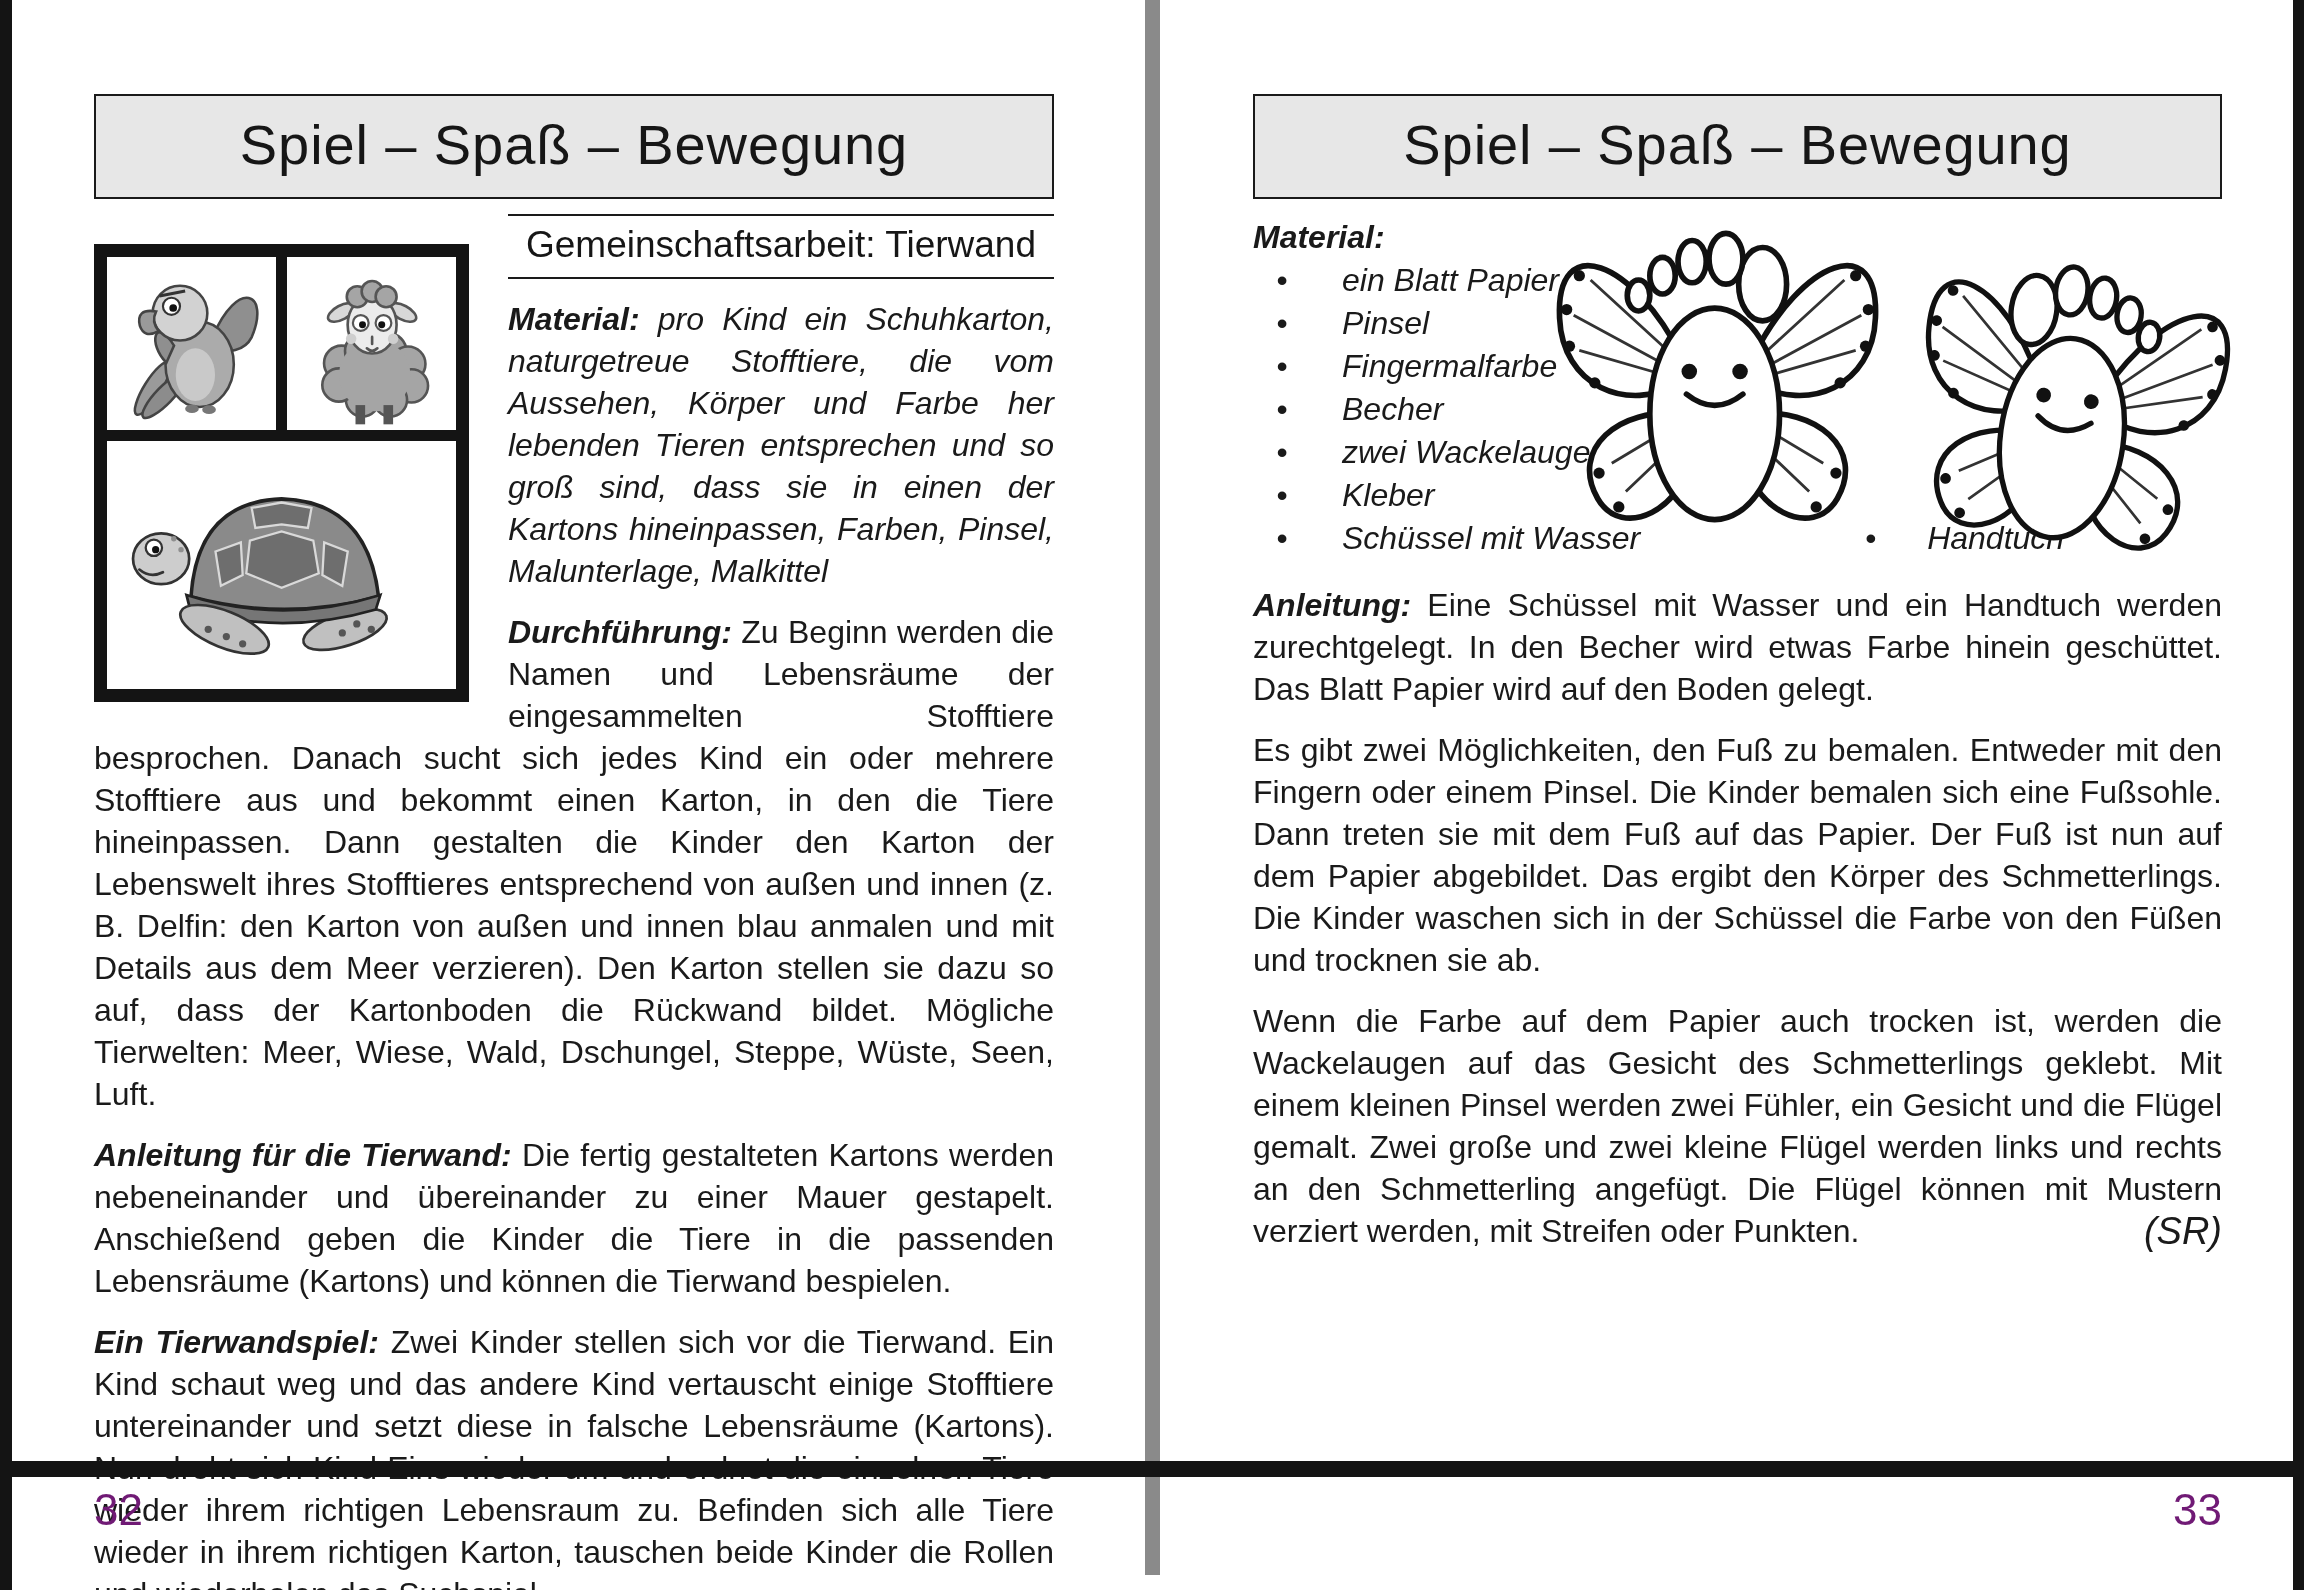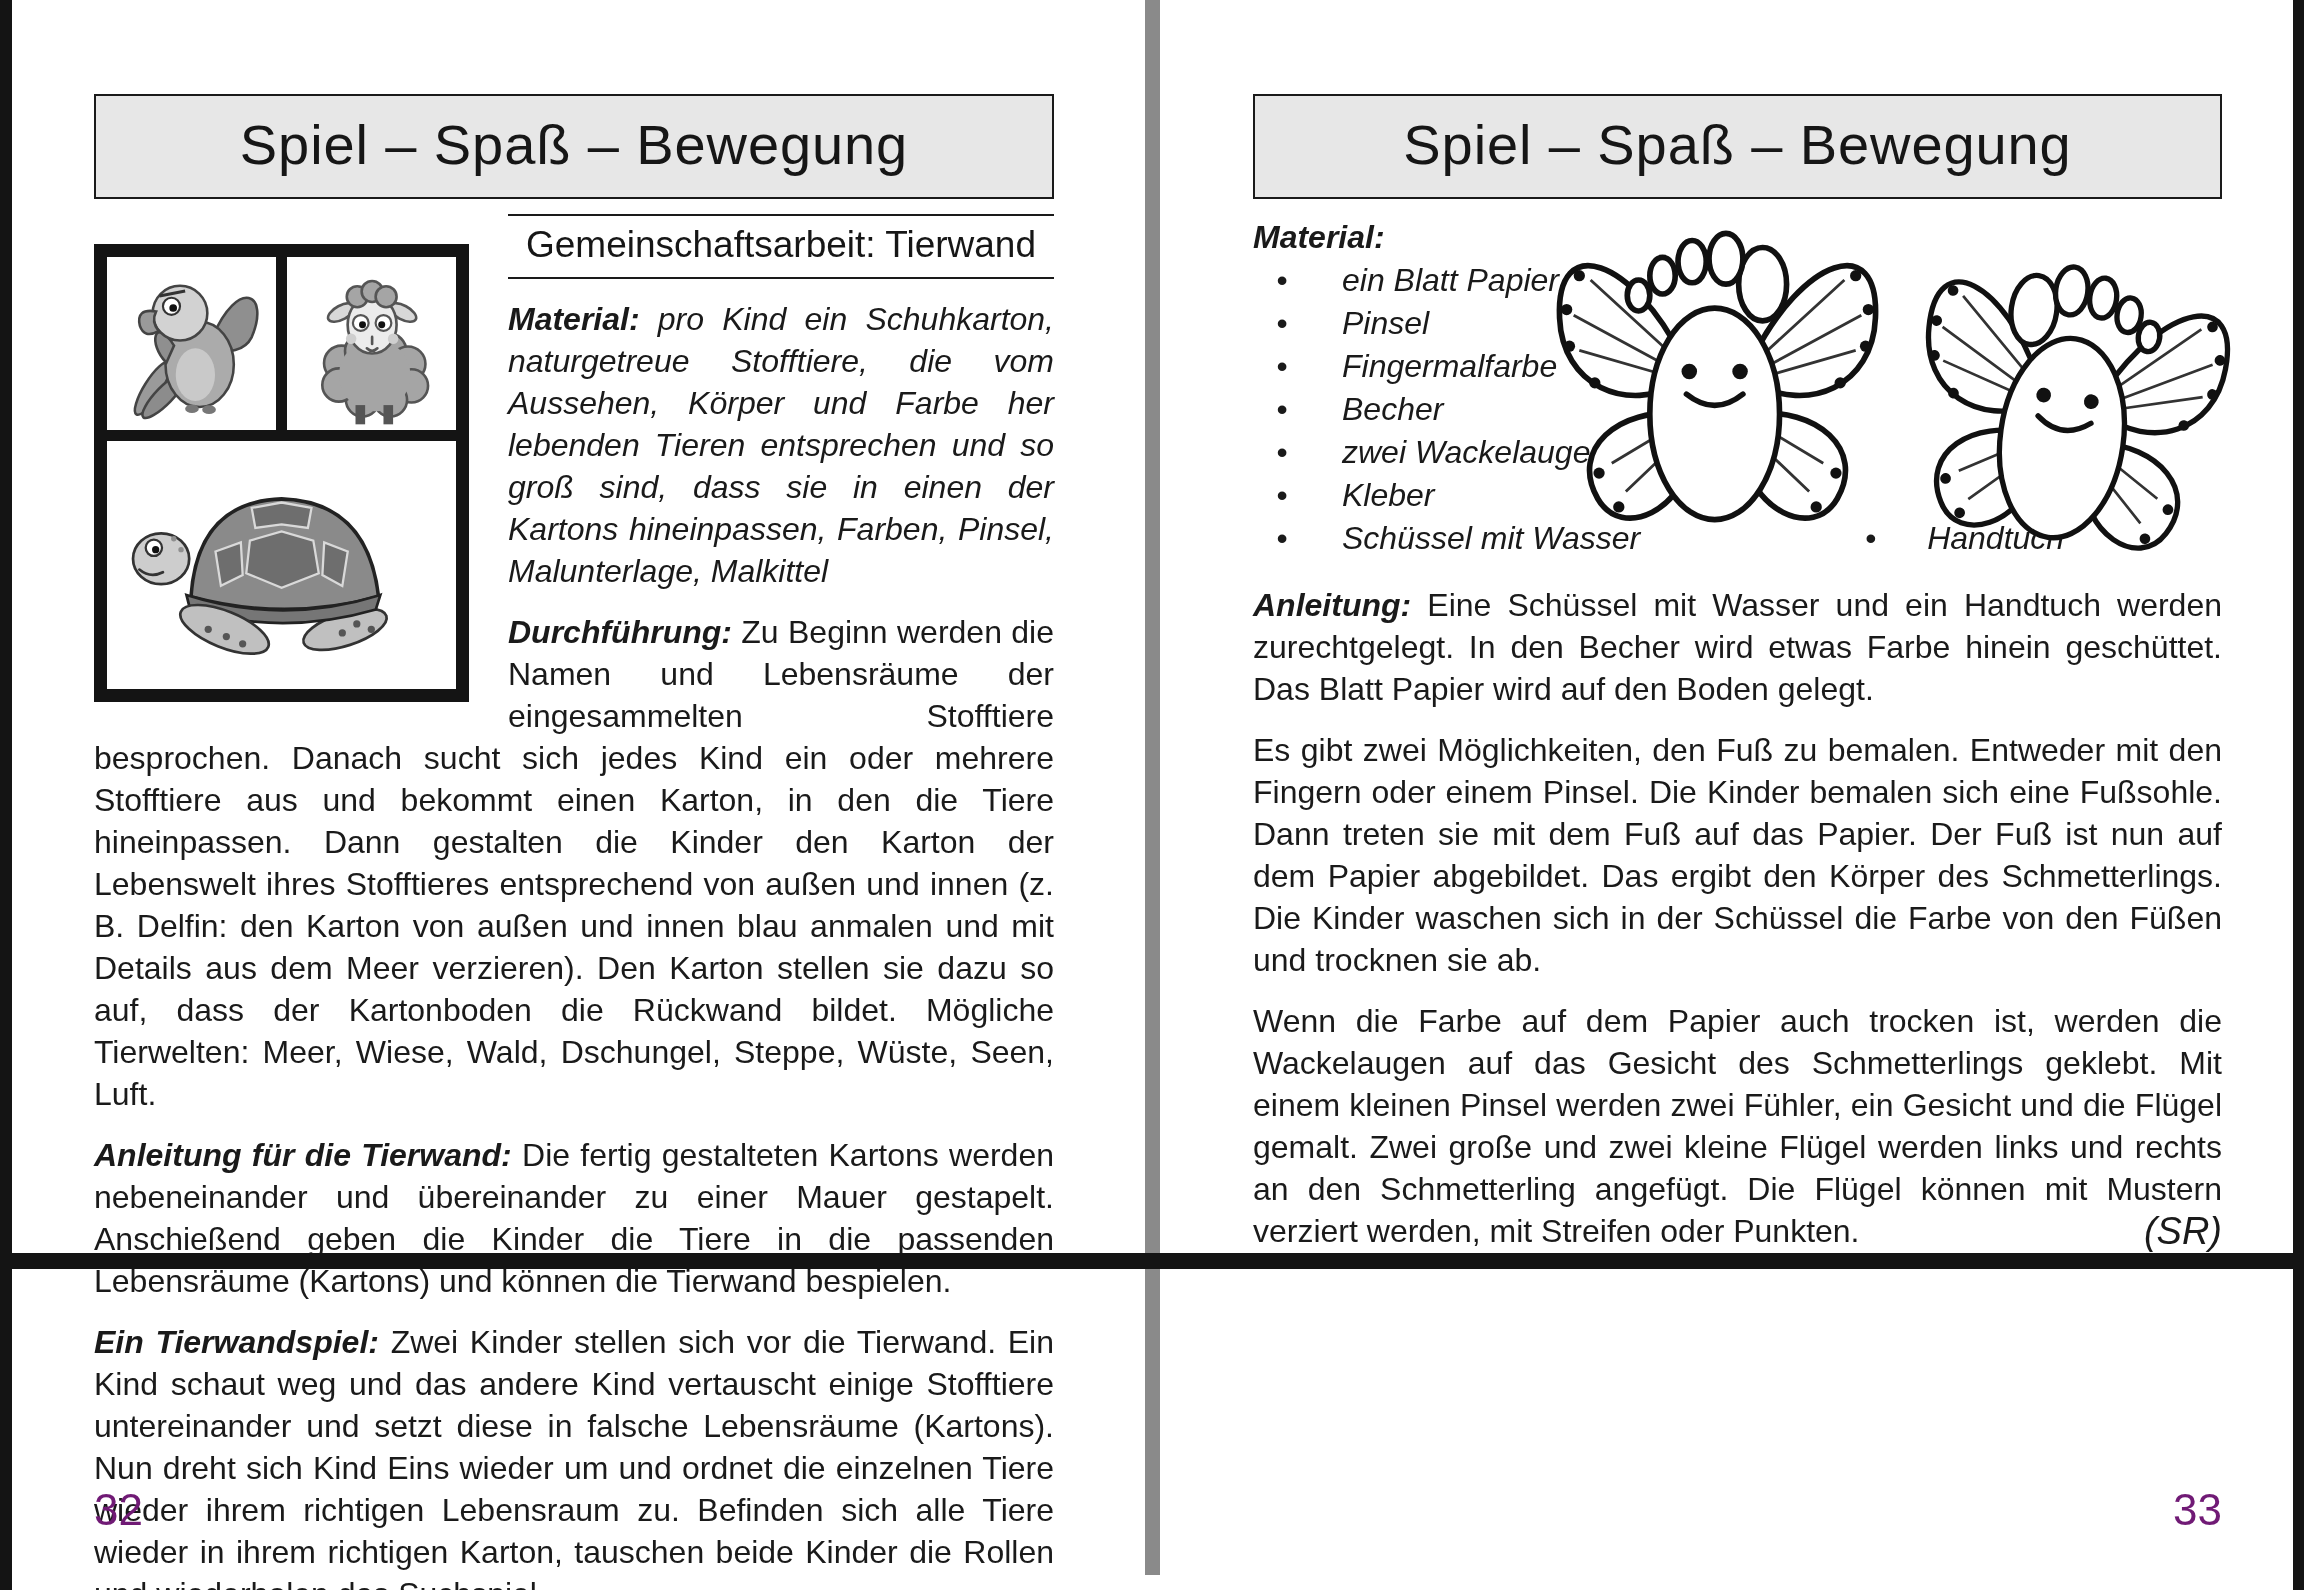--- a/index.html
+++ b/index.html
@@ -1,21 +1,21 @@
 <!DOCTYPE html>
 <html lang="de" style="font-size:15px"><head>
 <meta charset="utf-8">
 <style>
   * { margin:0; padding:0; box-sizing:border-box; }
   html,body {
     width:2305px; height:1591px; background:#ffffff;
     font-family:"Liberation Sans","DejaVu Sans",sans-serif;
     color:#1a1a1a; overflow:hidden;
   }
-  .spread { position:relative; width:2305px; height:1269px; background:#fff; }
+  .spread { position:relative; width:2305px; height:1477px; background:#fff; }
 
   .edge-left  { position:absolute; left:0; top:0; width:12px; height:1591px; background:#141414; }
   .edge-right { position:absolute; right:0; top:0; width:12px; height:1591px; background:#141414; }
   .edge-bottom{ position:absolute; left:0; bottom:0; width:2305px; height:16px; background:#141414; }
   .gutter     { position:absolute; left:1145px; top:0; width:15px; height:1575px; background:#8a8a8a; }
 
   .page { position:absolute; top:0; height:1575px; background:#fff; }
   .page-left  { left:12px;   width:1133px; padding:0 91px 0 82px; }
   .page-right { left:1160px; width:1134px; padding:0 72px 0 93px; }
 

